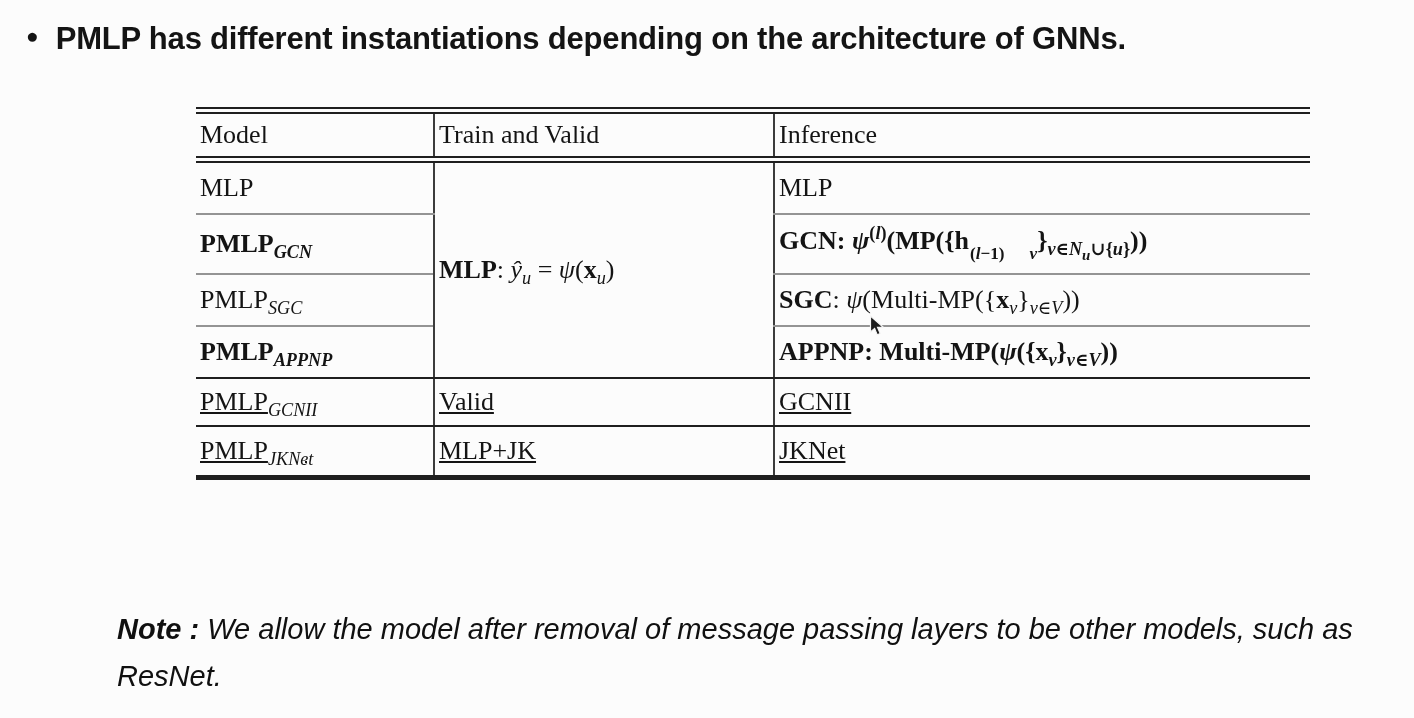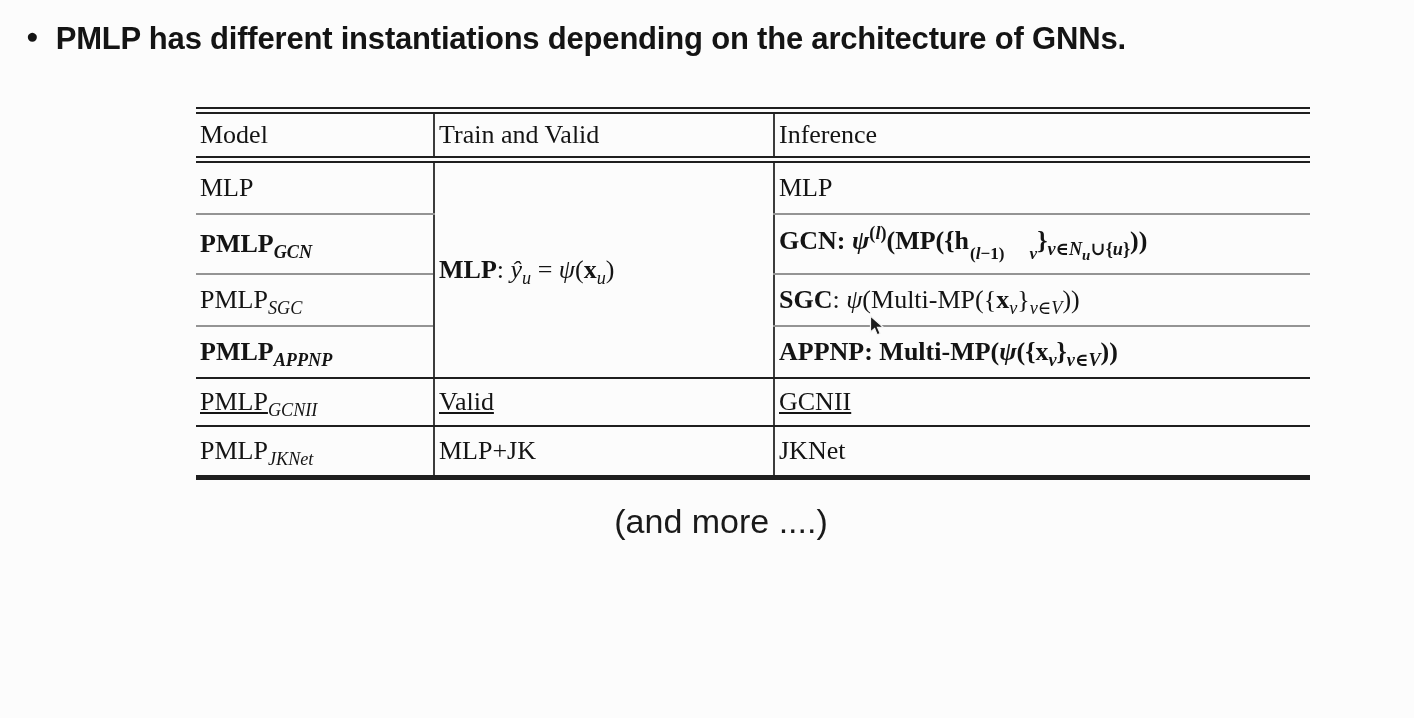--- a/index.html
+++ b/index.html
@@ -44,21 +44,21 @@
   tr.r1 td{height:58px;font-weight:bold;}
   tr.r2 td{height:50px;}
   tr.r3 td{height:50px;font-weight:bold;}
   tr.r4 td{height:46px;text-decoration:underline;}
   tr.r5 td{height:48px;}
   tr.r0 .c1, tr.r0 .c3,
   tr.r1 .c1, tr.r1 .c3,
   tr.r2 .c1, tr.r2 .c3{border-bottom:2px solid var(--rule_gray,#949494);}
   tr.r3 .c1, tr.r3 .c3, td.merged{border-bottom:2px solid var(--rule_dark,#1f1f1f);}
   tr.r4 td{border-bottom:2px solid var(--rule_dark,#1f1f1f);}
-  tr.r5 td{border-bottom:5px solid var(--rule_dark,#1f1f1f);}
+  tr.r5 td{border-bottom:5px solid var(--rule_dark,#1f1f1f);text-decoration:underline;}
   td.formula, td.merged{font-size:25px;}
   sub,sup{font-size:0.7em;line-height:0;}
   sub sub{font-size:0.82em;}
   .stk{
     display:inline-flex;flex-direction:row;align-items:flex-start;
     vertical-align:-0.55em;line-height:0.95;font-size:0.66em;padding-left:1px;gap:25px;
   }
   .stk span{display:block;}
   
   .and-more{
@@ -125,20 +125,20 @@
         </tr>
         <tr class="r5">
           <td class="c1">PMLP<sub><i>JKNet</i></sub></td>
           <td class="c2 vbar">MLP+JK</td>
           <td class="c3 vbar">JKNet</td>
         </tr>
       </tbody>
     </table>
   </div>
 
-  <div class="and-more">(and more ....)</div>
 
+  <div class="note"><span class="note-label">Note :</span><span> We allow the model after removal of message passing layers to be other models, such as ResNet.</span></div>
 
   <svg class="cursor" viewBox="0 0 17 23">
     <polygon points="1.5,1 1.5,17 5.6,13.4 8.2,19.8 11.2,18.5 8.5,12.3 14,12" fill="#1b1b1b" stroke="#f5f5f5" stroke-width="1.2"></polygon>
   </svg>
 
 </div>
 
 </body></html>

